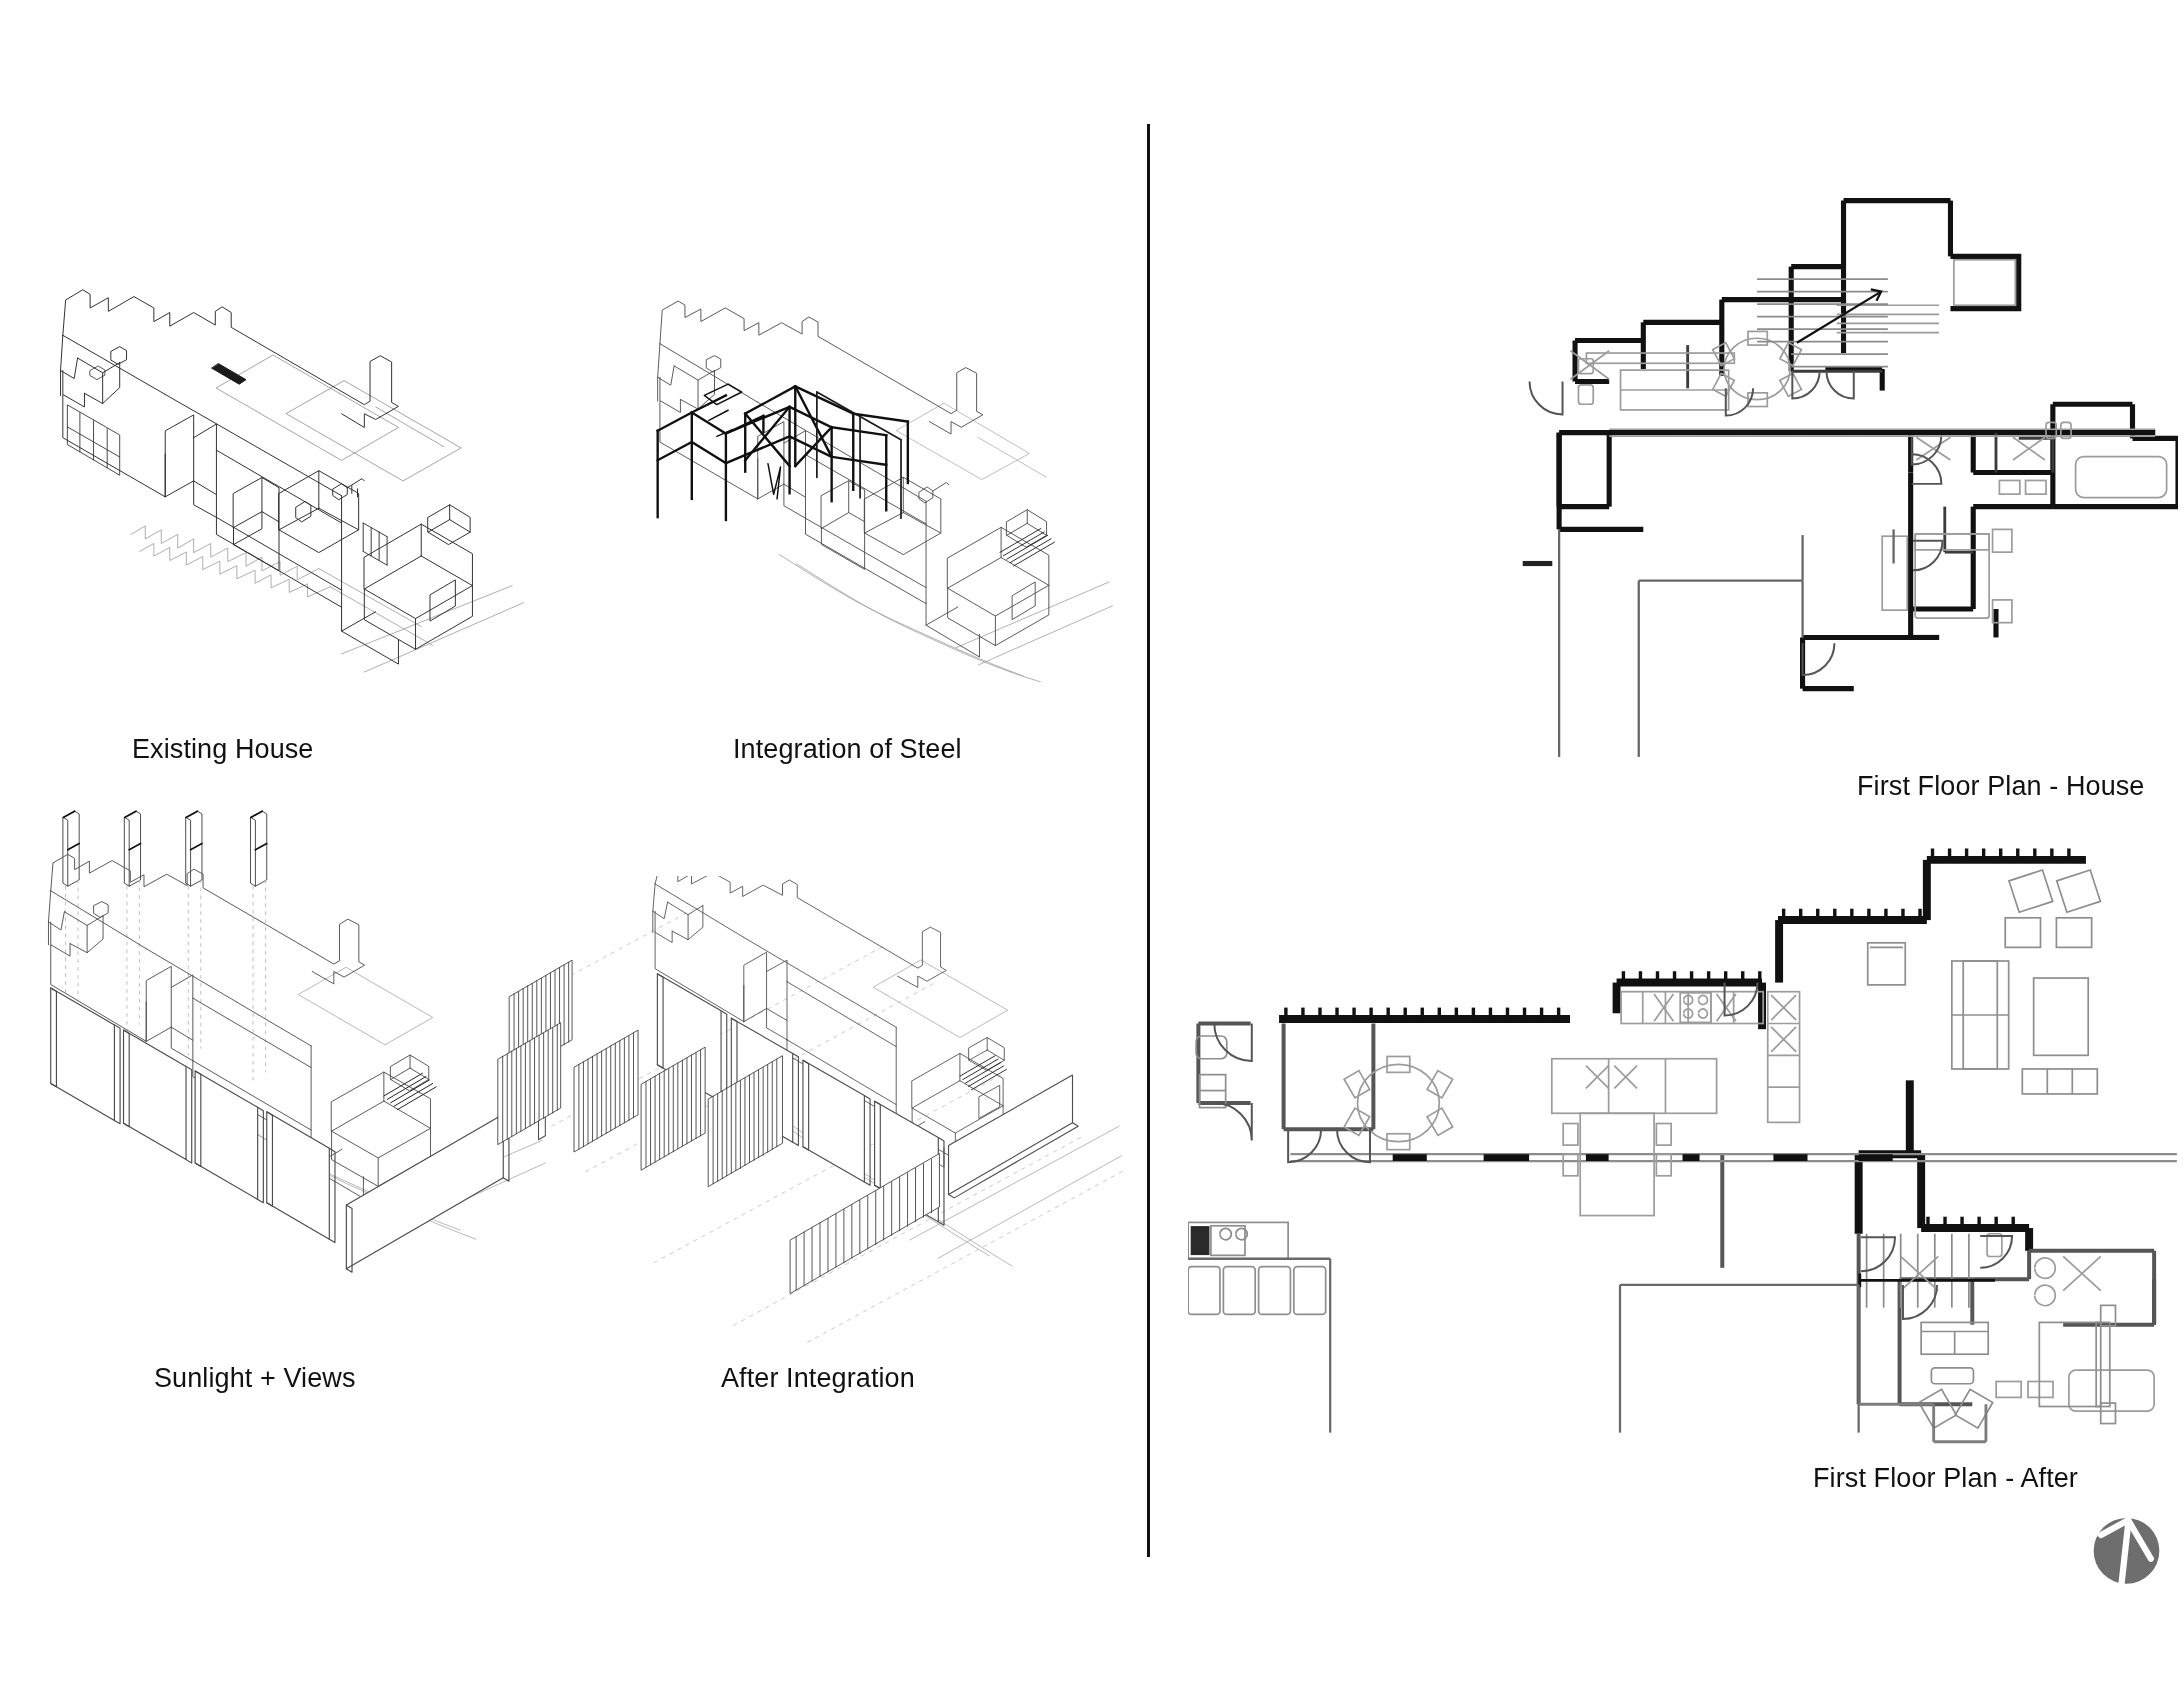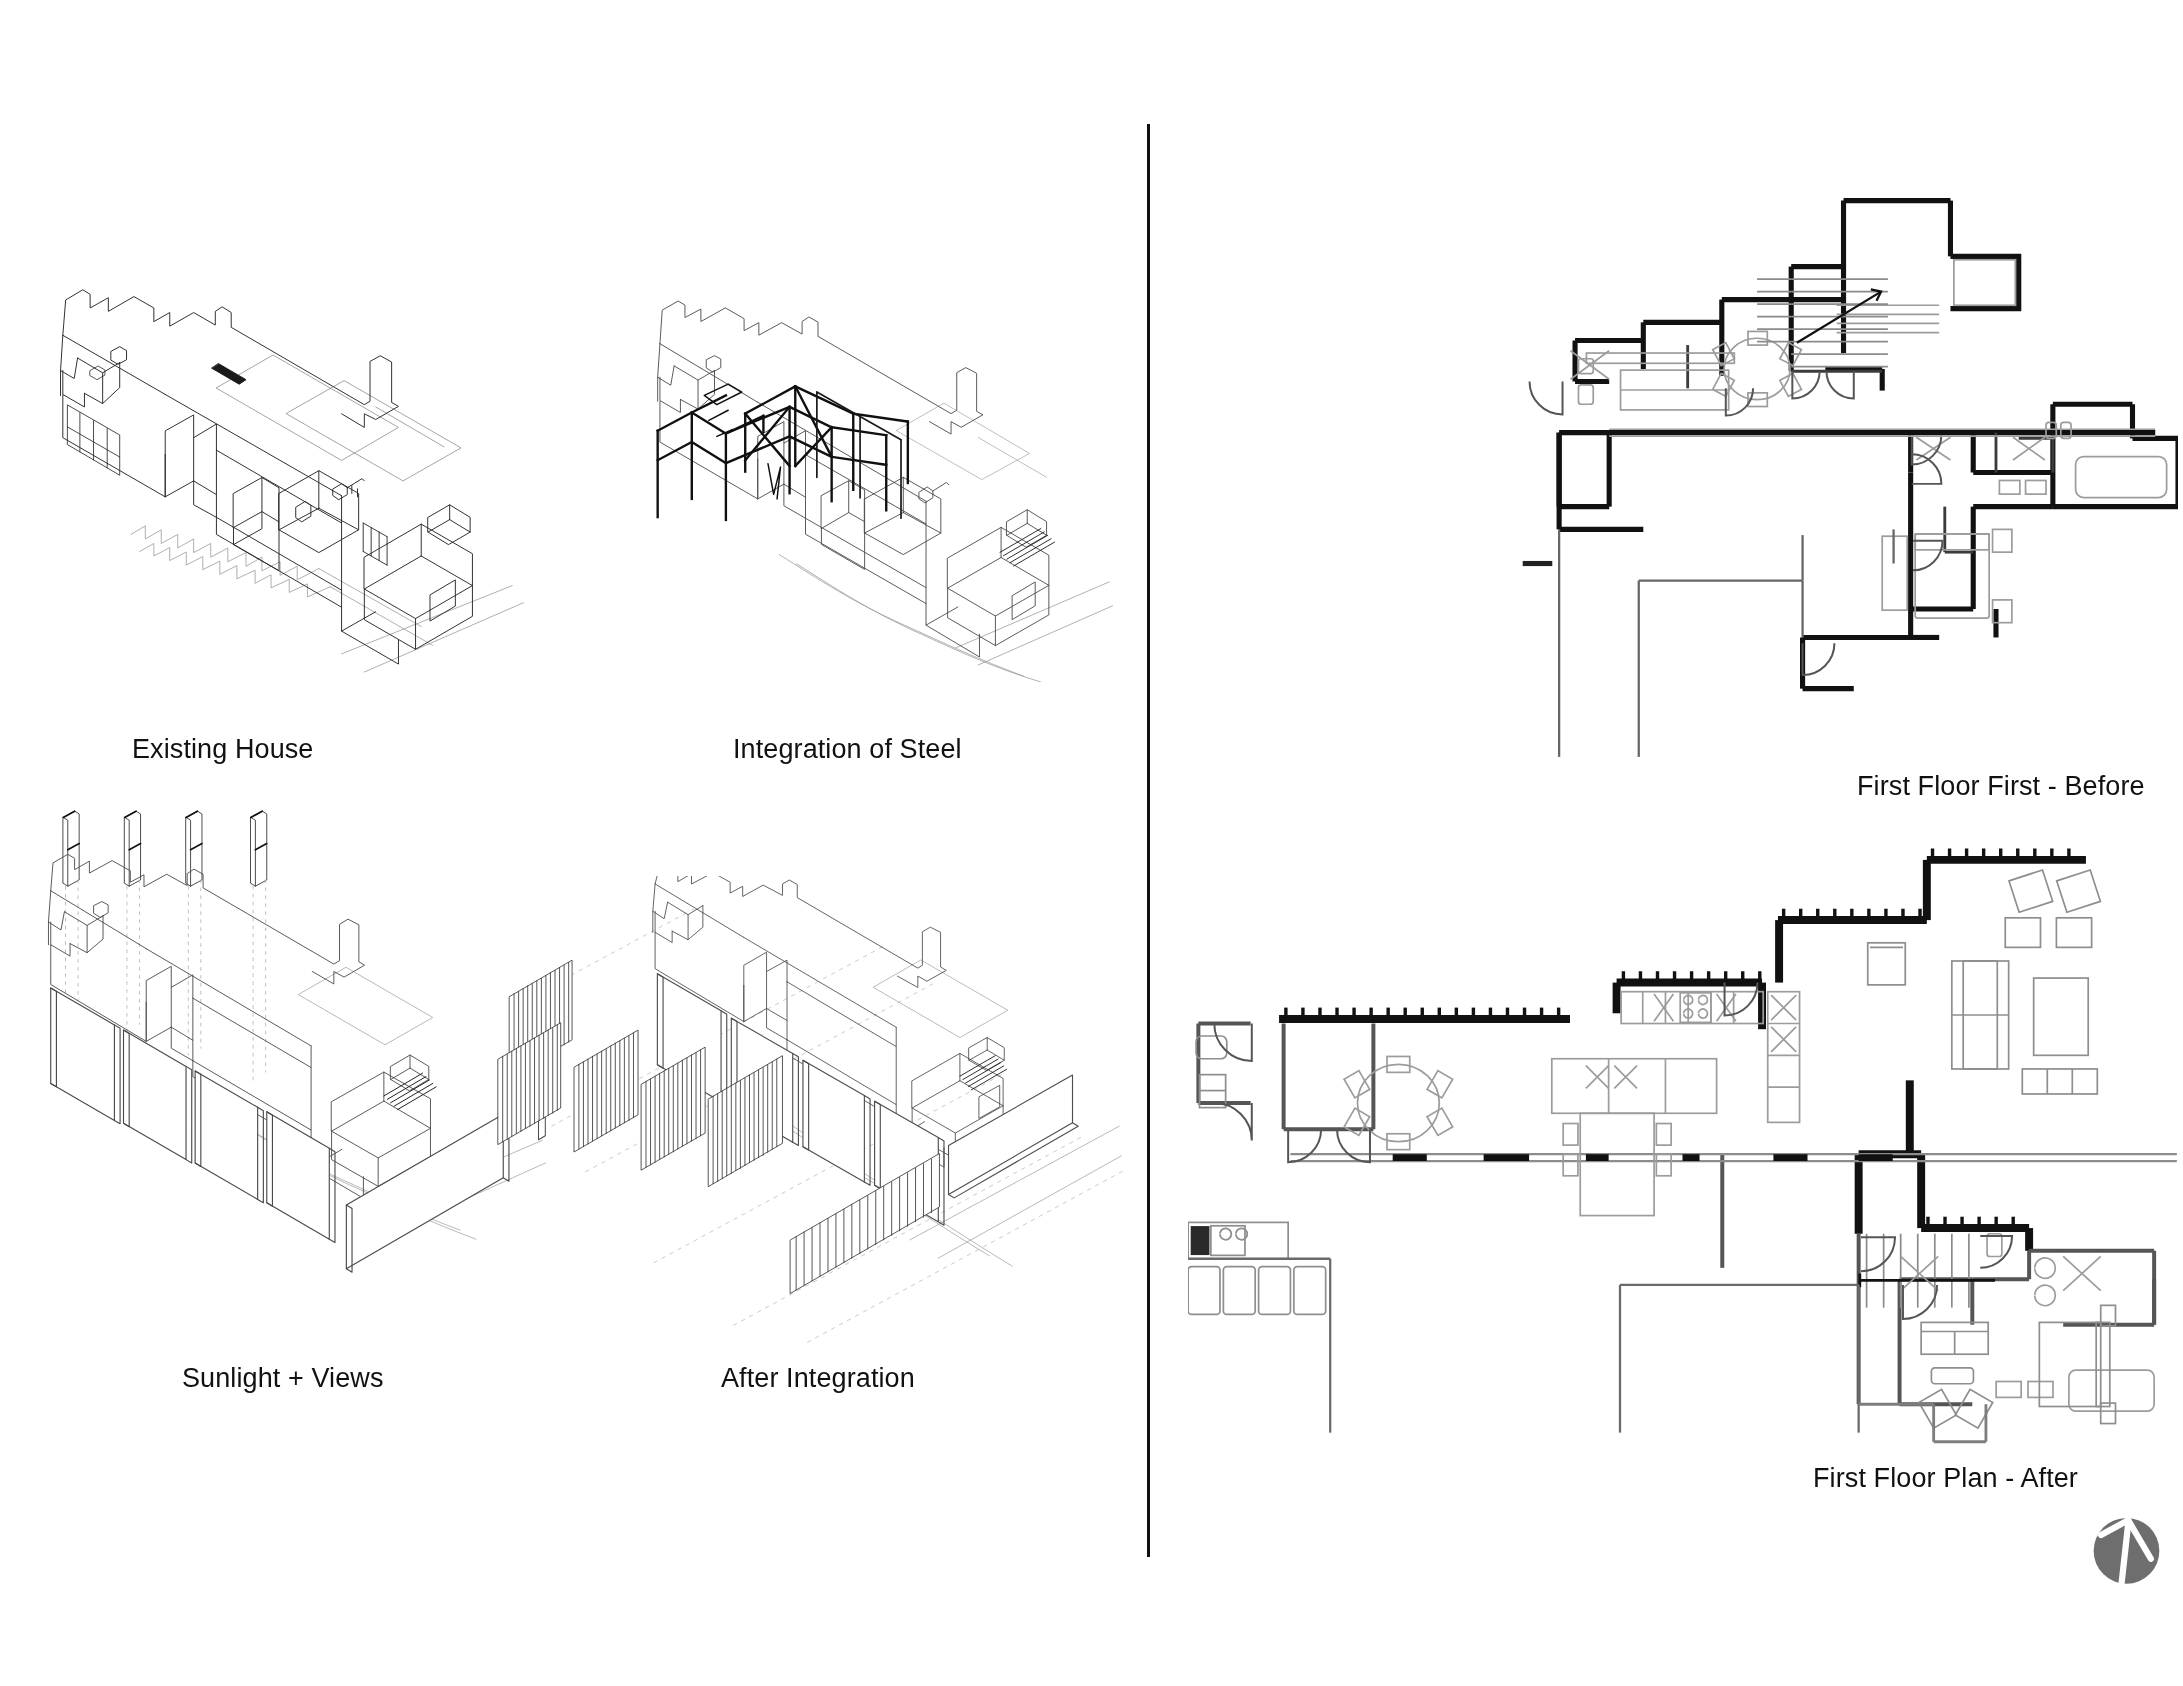--- a/index.html
+++ b/index.html
@@ -383,21 +383,21 @@
           <path d="M560 700 L570 706 L570 818 L560 812"></path>
           <path d="M836 540 L846 546 L846 658 L836 652"></path>
         </g>
 
         <g stroke="#4a4a4a" stroke-width="1.8">
           <path d="M898 460 L910 453 L910 578 L898 585 Z" fill="#ffffff"></path>
         </g>
       </g>
     </svg>
   </div>
-  <div class="caption" style="left:154px;top:1363px;margin-left:28px;">Sunlight + Views</div>
+  <div class="caption" style="left:154px;top:1363px;">Sunlight + Views</div>
 
   <div class="axo" style="left:489px;top:876px;width:637px;height:472px;">
     <svg viewBox="0 0 1120 830" width="637" height="472" xmlns="http://www.w3.org/2000/svg">
       <g fill="none" stroke="#3c3c3c" stroke-width="1.5" stroke-linejoin="round" stroke-linecap="round">
 
         <g stroke="#bcbcbc" stroke-width="1.4" stroke-dasharray="6 10">
           <path d="M60 220 L360 58"></path>
           <path d="M110 440 L700 120"></path>
           <path d="M170 520 L780 190"></path>
           <path d="M290 680 L900 350"></path>
@@ -758,21 +758,21 @@
           <path d="M1200 600 L1200 660"></path>
           <path d="M612 600 L612 1000"></path>
         </g>
         <g stroke="#222222" stroke-width="9">
           <path d="M548 660 L600 660"></path>
         </g>
 
       </g>
     </svg>
   </div>
-  <div class="caption" style="left:1857px;top:771px;">First Floor First - Before</div>
+  <div class="caption" style="left:1857px;top:771px;">First Floor Plan - House</div>
 
   <div class="plan" style="left:1188px;top:836px;width:989px;height:608px;">
     <svg viewBox="0 0 1740 1070" width="989" height="608" xmlns="http://www.w3.org/2000/svg">
       <g fill="none" stroke-linecap="butt" stroke-linejoin="miter">
 
         <g stroke="#111111" stroke-width="14">
           <path d="M1038 148 L1300 148"></path>
           <path d="M1300 148 L1300 42"></path>
           <path d="M1300 42 L1580 42"></path>
           <path d="M754 258 L1010 258"></path>

